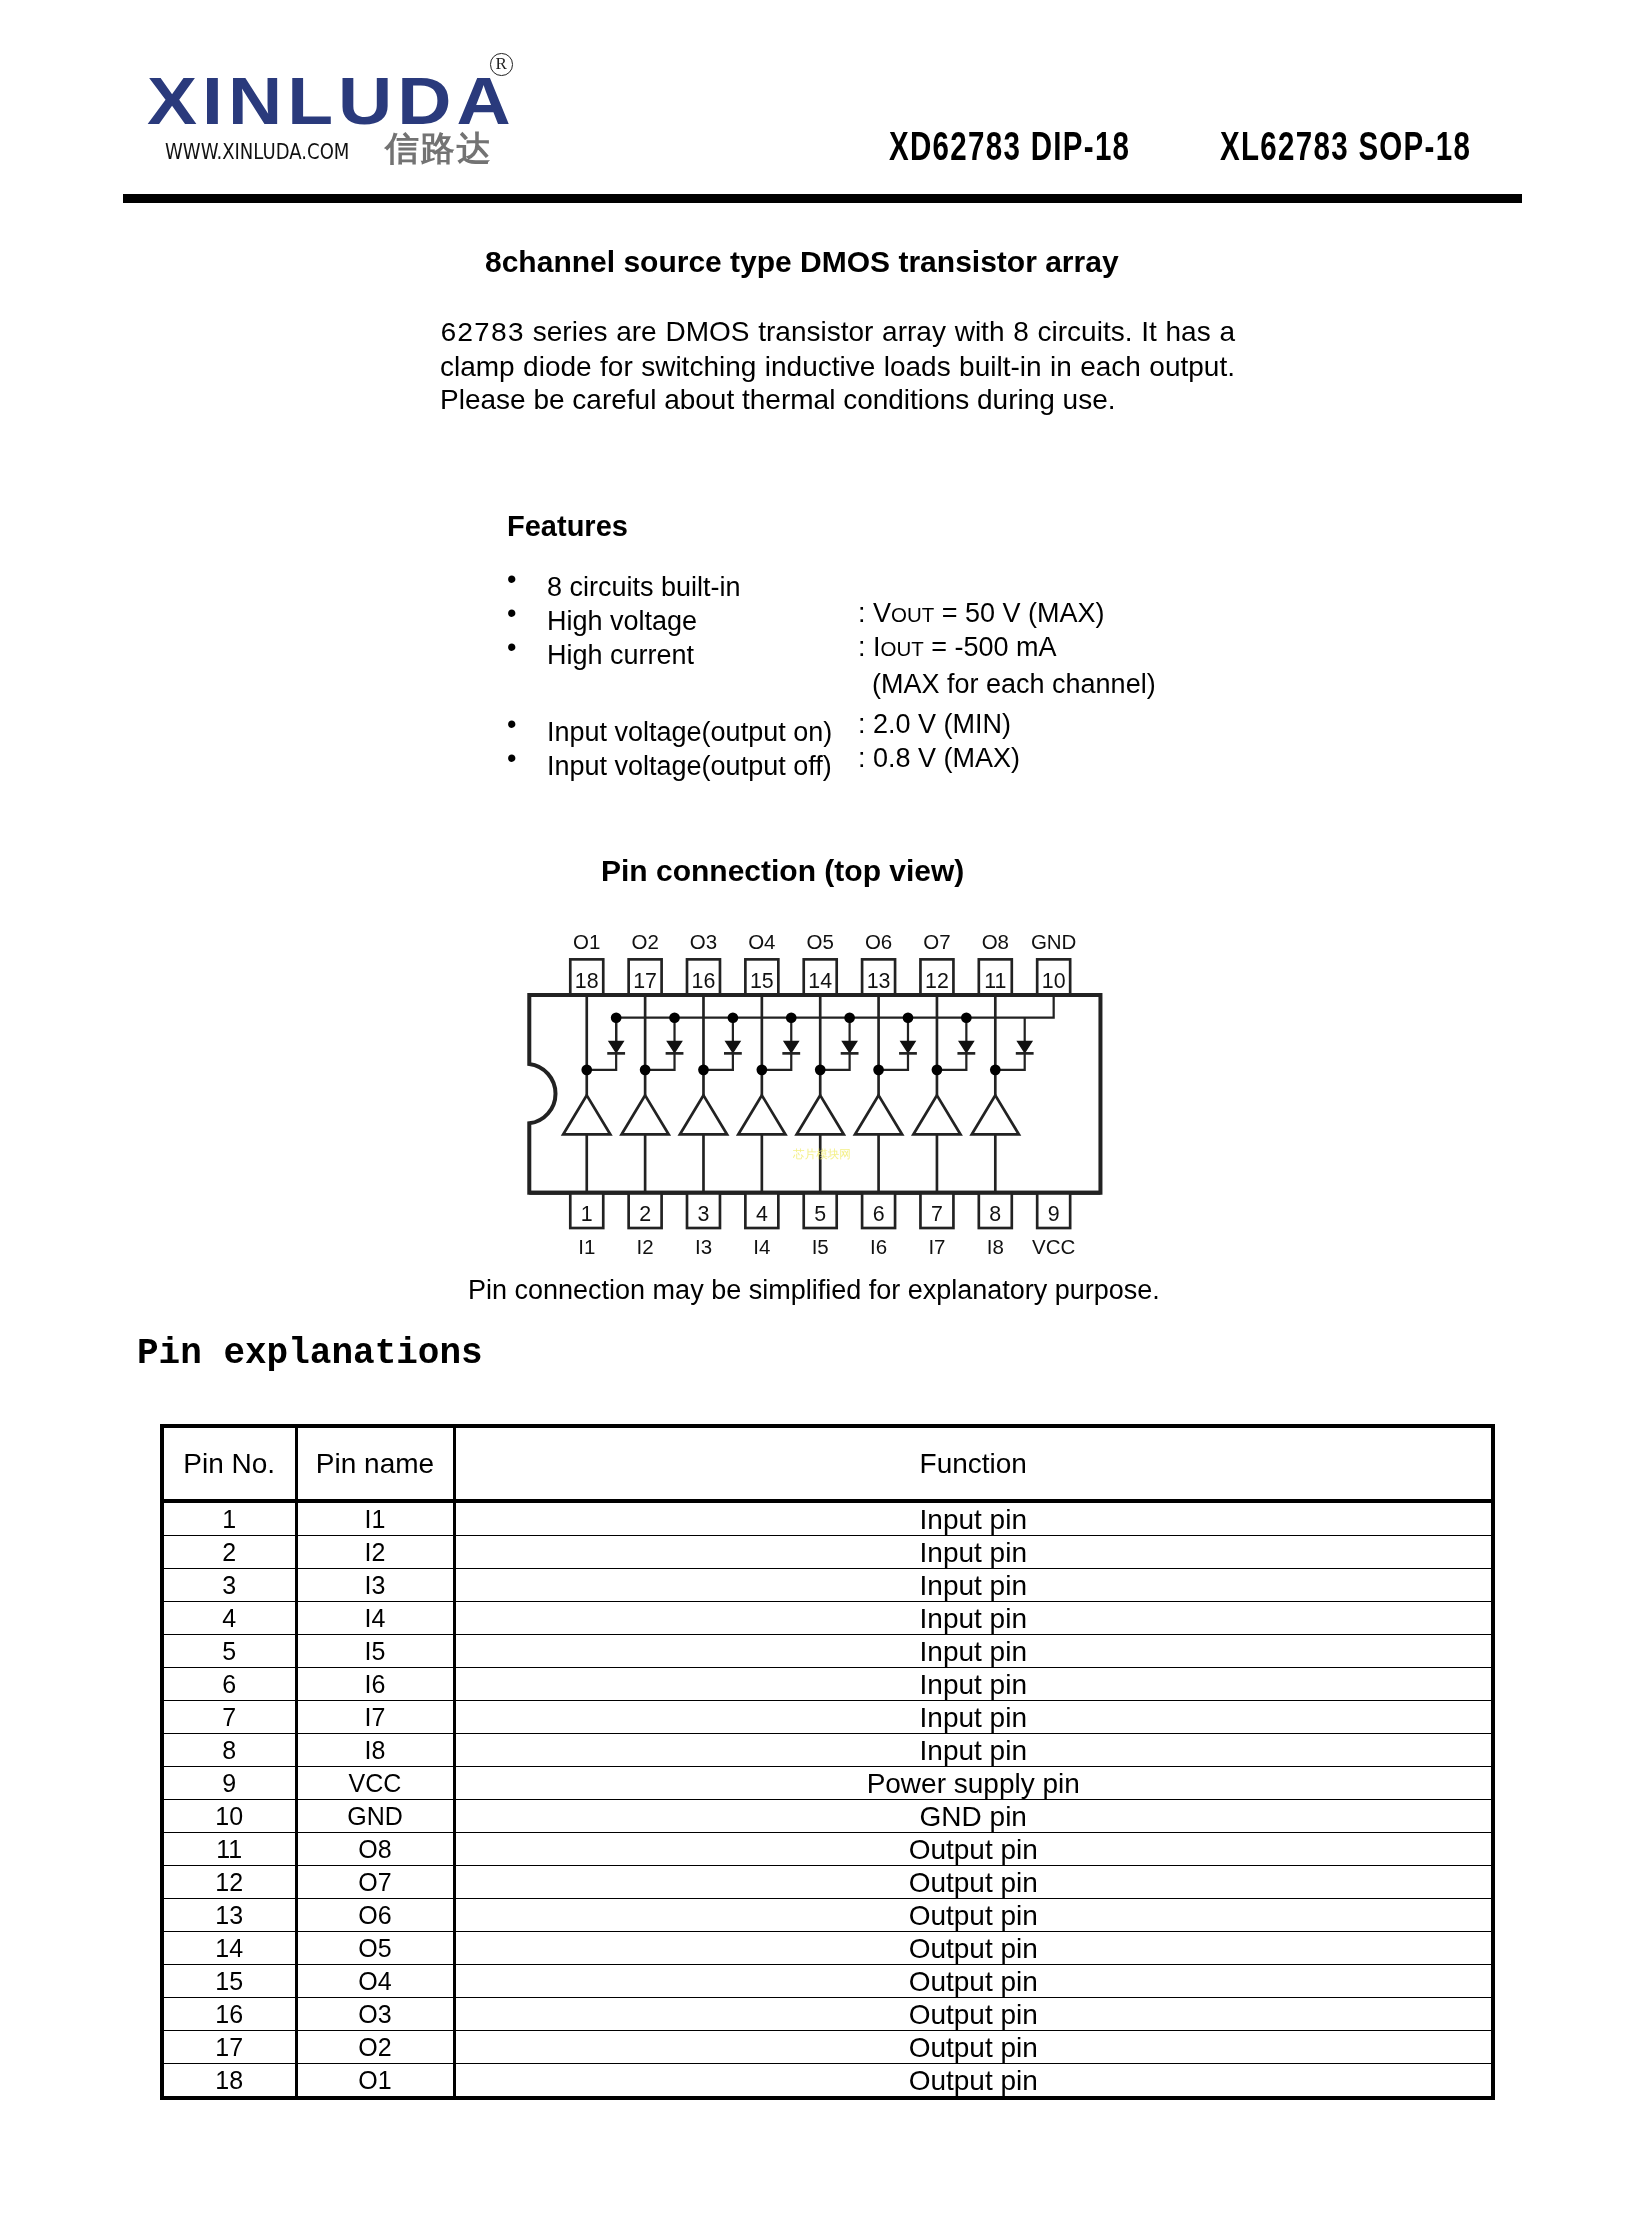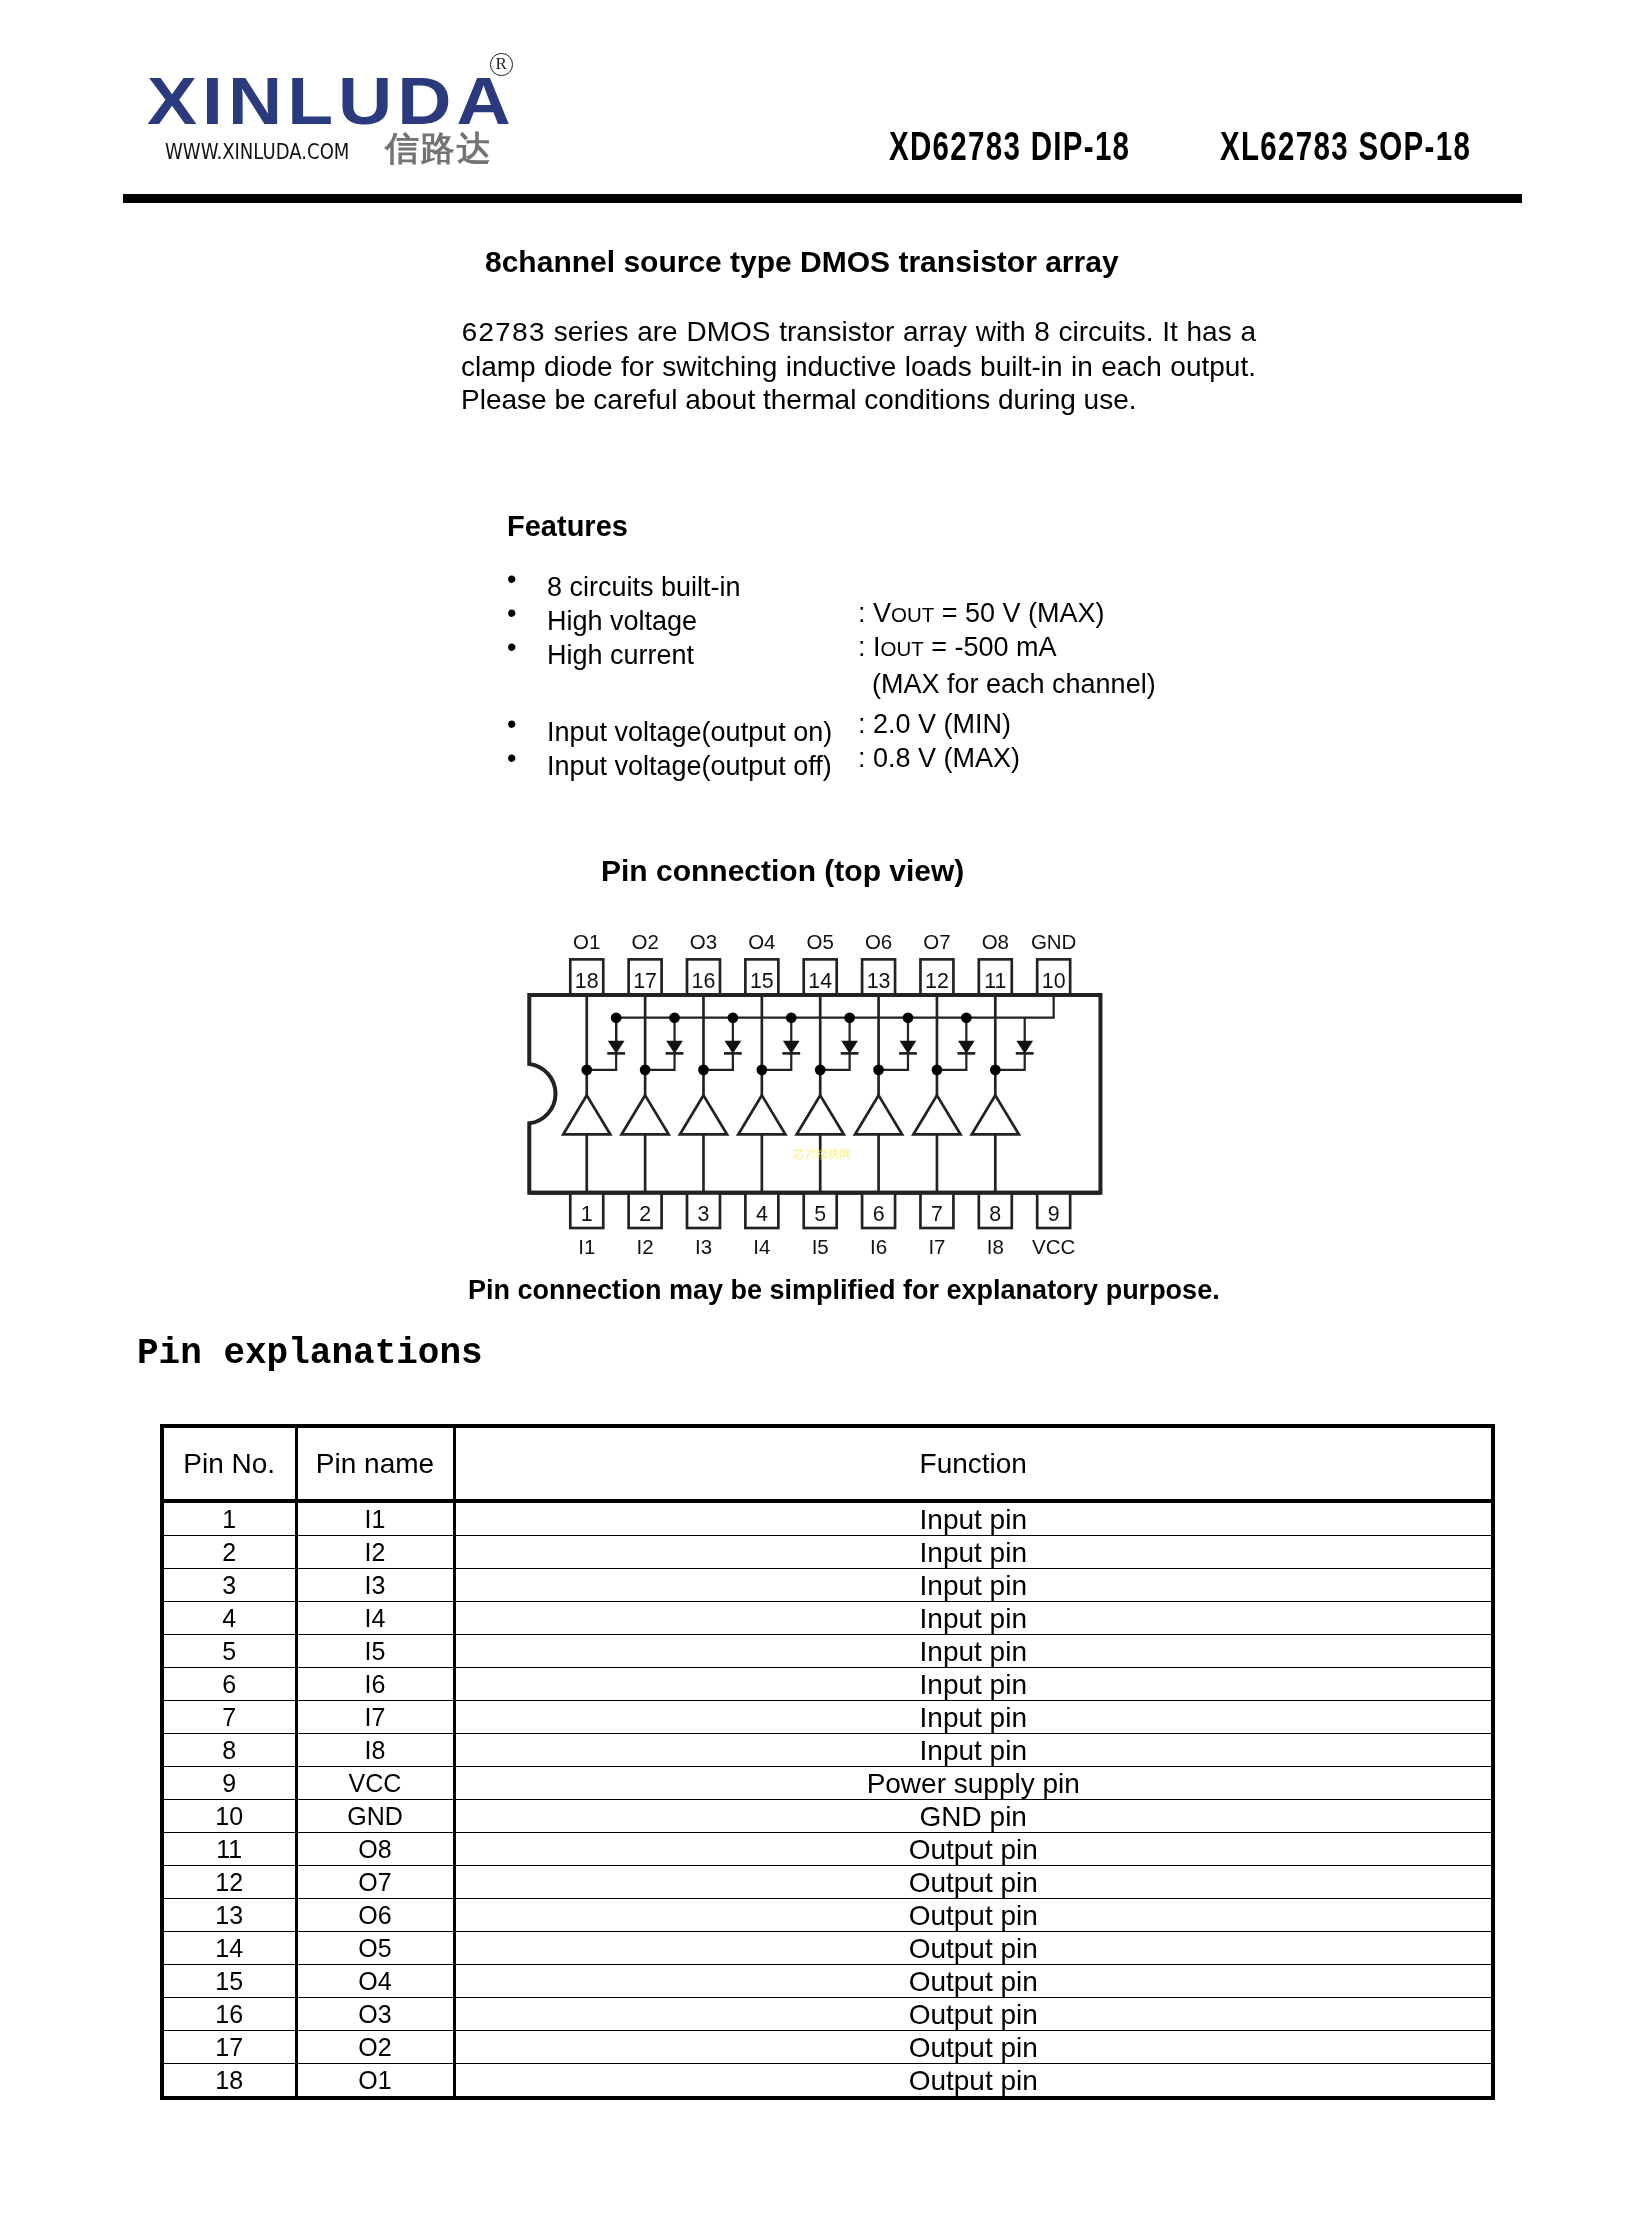--- a/index.html
+++ b/index.html
@@ -15,33 +15,33 @@
   .logo-url { left: 165px; top: 139px; font-family: "DejaVu Sans", sans-serif; font-size: 22px; line-height: 25px;
               color: #111; transform: scaleX(0.82); transform-origin: left top; letter-spacing: 0px; }
   .logo-cn { left: 385px; top: 130px; font-family: "DejaVu Sans", sans-serif; font-weight: bold; font-size: 34px;
              line-height: 37px; color: #737373; letter-spacing: 1.8px; }
   .part-title { top: 124px; font-family: "Liberation Sans", sans-serif; font-weight: bold; font-size: 41px; line-height: 45px;
                 transform: scaleX(0.72); transform-origin: left top; letter-spacing: 1.8px; white-space: nowrap; }
   .rule { left: 123px; top: 194px; width: 1399px; height: 9px; background: #000; }
 
   
   .h-title { left: 440px; top: 244px; font-weight: bold; font-size: 30px; line-height: 36px; white-space: nowrap; margin-left: 45px; }
-  .intro { left: 440px; top: 315px; width: 795px; font-size: 28px; line-height: 33px; text-align: justify; text-align-last: left; margin-left: 21px; }
+  .intro { left: 440px; top: 315px; width: 795px; font-size: 28px; line-height: 33px; text-align: justify; text-align-last: left; }
   .intro .num { font-family: "Liberation Mono", monospace; }
   .h-features { left: 507px; top: 508px; font-weight: bold; font-size: 29px; line-height: 36px; }
   .feat-row { position: absolute; left: 507px; font-size: 27px; line-height: 31px; white-space: nowrap; }
   .feat-row .bullet { position: absolute; left: 0; top: 0; width: 31px; font-size: 27px; }
   .feat-row .name { position: absolute; left: 40px; top: 0; margin-top: 8px; }
   .feat-row .val { position: absolute; top: 0; }
   .small-caps { font-size: 20.5px; }
 
   
   .h-pin { left: 601px; top: 853px; font-weight: bold; font-size: 30px; line-height: 36px; white-space: nowrap; }
   .diagram { left: 0; top: 0; width: 1648px; height: 2350px; }
-  .caption { left: 468px; top: 1274px; font-size: 27px; line-height: 32px; white-space: nowrap; font-weight: bold; }
+  .caption { left: 468px; top: 1274px; font-size: 27px; line-height: 32px; white-space: nowrap; }
 
   
   .h-pinexp { left: 137px; top: 1336px; font-weight: bold; font-size: 36px; line-height: 36px; font-family: Liberation Mono, monospace; }
   .pin-table { position: absolute; left: 160px; top: 1424px; width: 1335px; border-collapse: collapse; table-layout: fixed; }
   .pin-table th, .pin-table td { border: 1.3px solid #000; padding: 0; text-align: center; font-weight: normal; }
   .pin-table col.c1 { width: 134px; }
   .pin-table col.c2 { width: 158px; }
   .pin-table thead th { height: 71px; font-size: 28px; border-top: 4.5px solid #000; border-bottom: 4.5px solid #000; }
   .pin-table tbody td { height: 32px; font-size: 25px; line-height: 27px; }
   .pin-table tbody td.fn { font-size: 28px; }

